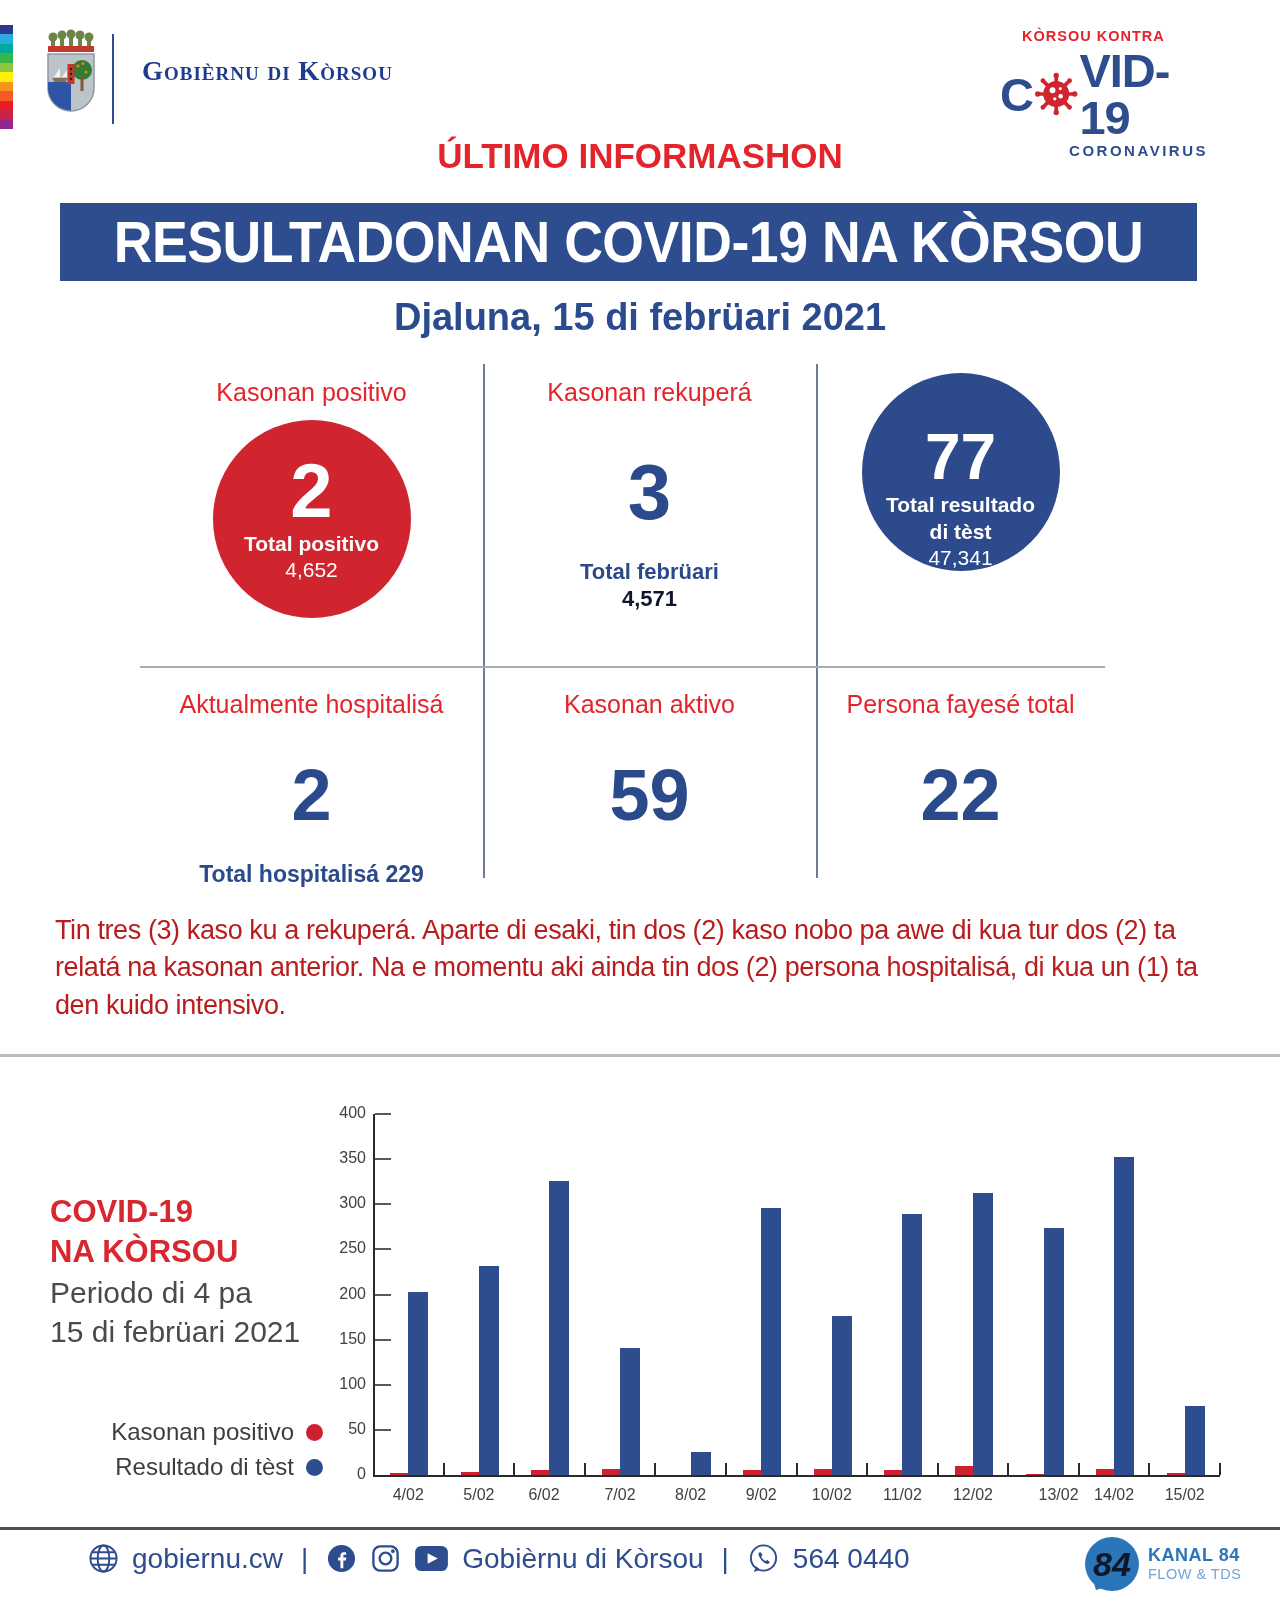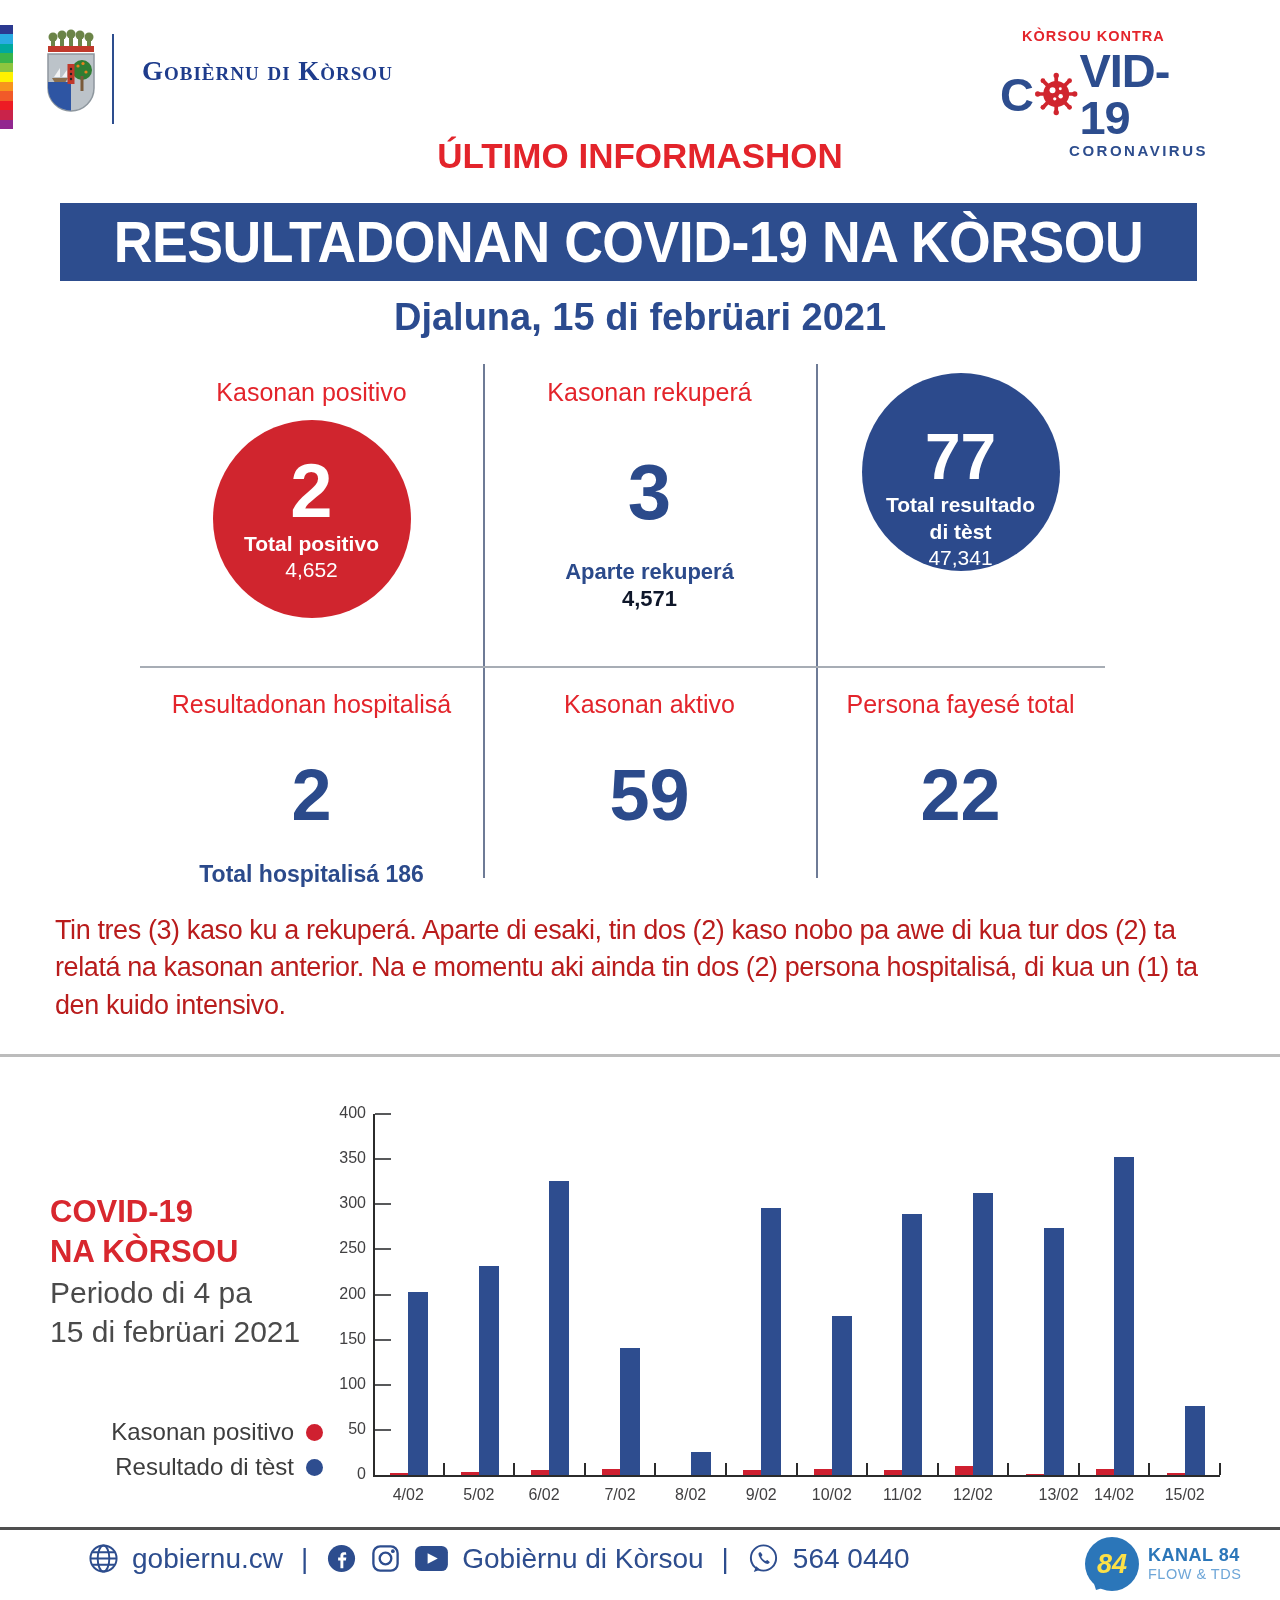--- a/index.html
+++ b/index.html
@@ -75,22 +75,22 @@
   .xlabel{position:absolute;width:70px;text-align:center;font-size:16px;color:#414042;}
   .xtick{position:absolute;width:2px;height:12px;background:#2b2b2b;}
   .bar{position:absolute;}
 
   
   .footer-line{left:0;top:1527px;width:1280px;height:3px;background:#4f4f4f;}
   .footer{left:88px;top:1542px;display:flex;align-items:center;gap:13px;color:#2d4d8e;font-size:28px;}
   .f-sep{margin:0 5px;color:#2d4d8e;}
   .f-icon{display:flex;align-items:center;}
   .kanal{left:1085px;top:1537px;display:flex;align-items:center;gap:9px;}
-  .kanal-bubble{width:54px;height:54px;background:#2b76b9;border-radius:50%;color:#fde047;display:flex;
-                align-items:center;justify-content:center;font-size:27px;font-weight:800;
+  .kanal-bubble{width:54px;height:54px;background:#2b76b9;border-radius:50%;color:#0f172a;display:flex;
+                align-items:center;justify-content:center;font-size:34px;font-weight:800;
                 font-style:italic;position:relative;}
   .kanal-bubble:after{content:'';position:absolute;left:3px;bottom:-7px;width:0;height:0;
                 border:8px solid transparent;border-top-color:#2b76b9;transform:rotate(28deg);}
   .kanal-txt{line-height:1.15;}
   .kanal-t1{font-size:18px;font-weight:700;color:#2b76b9;letter-spacing:.5px;}
   .kanal-t2{font-size:14.5px;color:#6ea6d8;letter-spacing:.5px;}
 </style>
 </head>
 <body>
 
@@ -197,39 +197,39 @@
       <div class="big-circle red-bg">
         <div class="circle-num">2</div>
         <div class="circle-label">Total positivo</div>
         <div class="circle-value">4,652</div>
       </div>
     </div>
 
     <div class="cell c2">
       <div class="stat-heading">Kasonan rekuperá</div>
       <div class="lone-num">3</div>
-      <div class="lone-label">Aparte rekuperá</div>
+      <div class="lone-label">Total febrüari</div>
       <div class="lone-value">4,571</div>
     </div>
 
     <div class="cell c3">
       <div class="big-circle blue-bg">
         <div class="circle-num num-77">77</div>
         <div class="circle-label">
           <div>Total resultado</div>
           <div>di tèst</div>
         </div>
         <div class="circle-value">47,341</div>
       </div>
     </div>
 
     <div class="cell c4">
-      <div class="stat-heading">Resultadonan hospitalisá</div>
+      <div class="stat-heading">Aktualmente hospitalisá</div>
       <div class="row2-num">2</div>
-      <div class="total-hosp">Total hospitalisá 186</div>
+      <div class="total-hosp">Total hospitalisá 229</div>
     </div>
 
     <div class="cell c5">
       <div class="stat-heading">Kasonan aktivo</div>
       <div class="row2-num">59</div>
     </div>
 
     <div class="cell c6">
       <div class="stat-heading">Persona fayesé total</div>
       <div class="row2-num">22</div>

